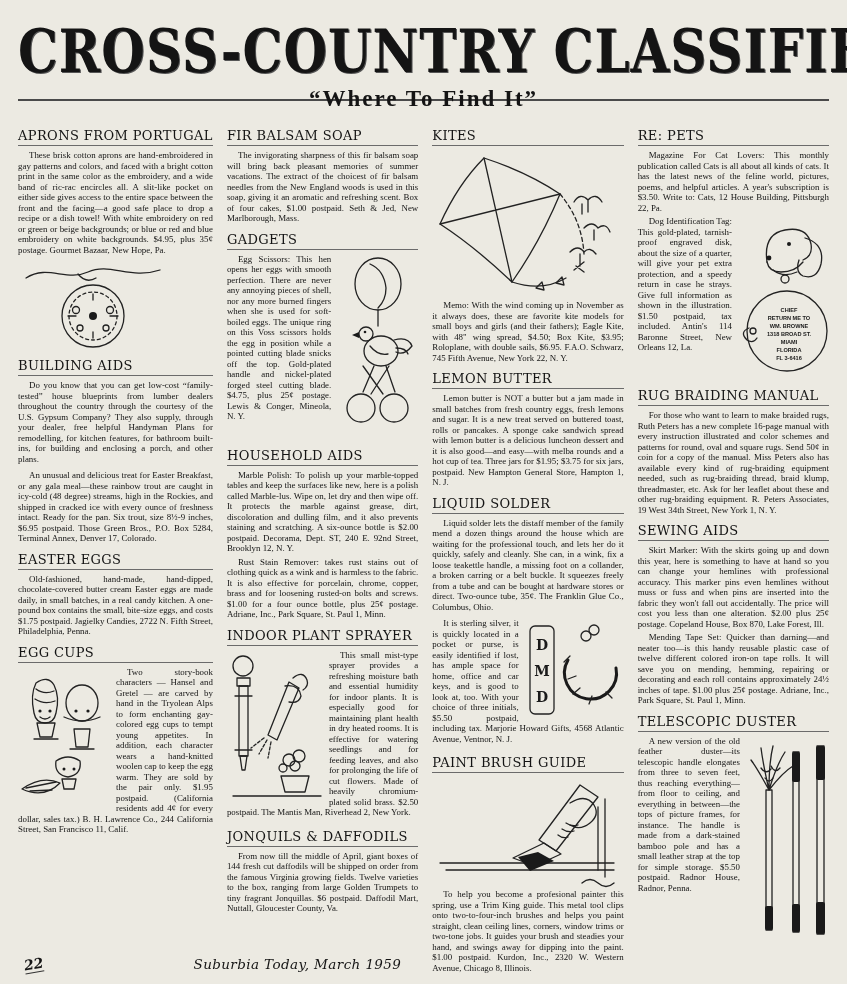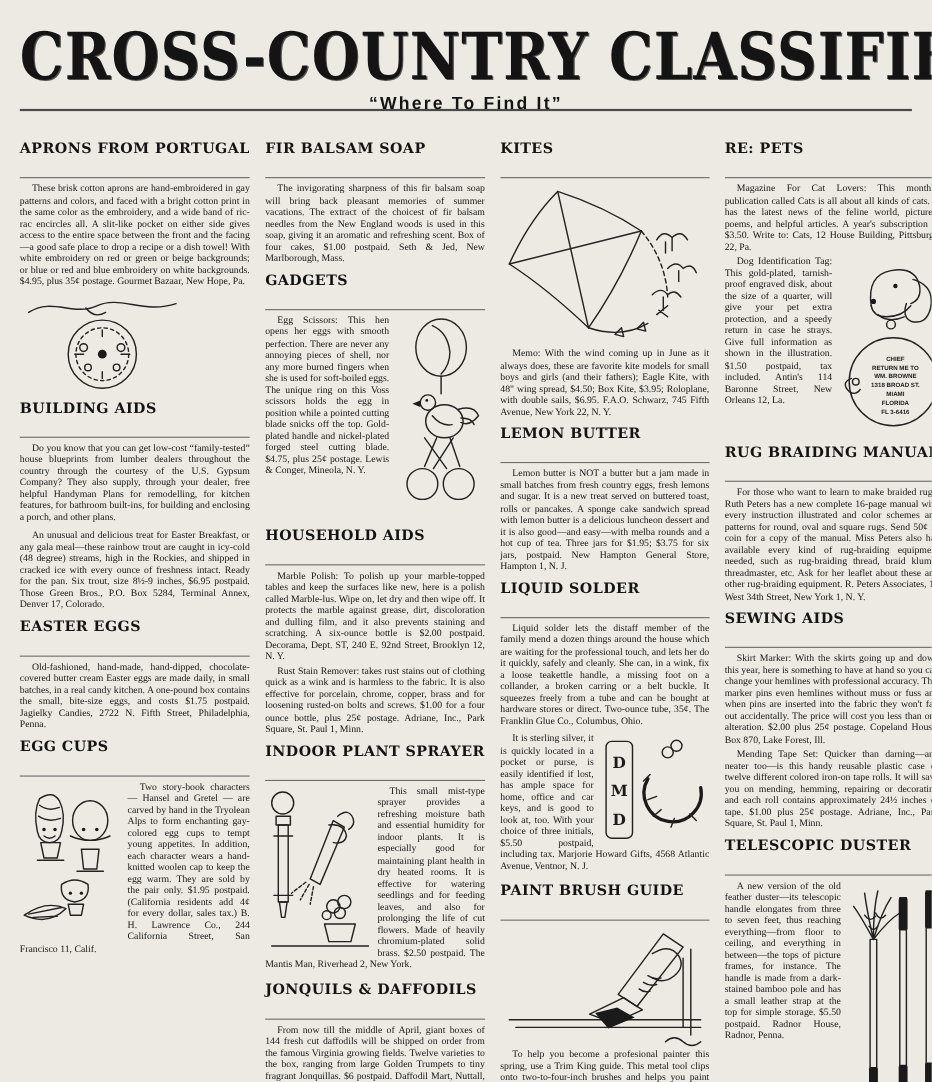--- a/index.html
+++ b/index.html
@@ -23,42 +23,42 @@
     line-height:1;
     margin:14px 0 2px 0;
     transform:scaleY(1.18);
     transform-origin:top center;
     text-shadow:1px 1px 0 #555;
   }
   .subtitle-row{position:relative;height:26px;margin-top:14px;}
   .subtitle-rule{position:absolute;left:0;right:0;top:13px;border-top:2px solid #4a4a4a;}
   .subtitle{
     position:relative;
-    font-family:Liberation Sans, sans-serif;
+    font-family:Liberation Serif, serif;
     font-weight:bold;
-    font-size:16px;
+    font-size:23px;
     letter-spacing:2px;
   }
   
   .columns{
     display:grid;
     grid-template-columns:repeat(4,1fr);
     column-gap:14px;
     margin-top:8px;
   }
   .section{margin-bottom:6px;}
   .section::after{content:"";display:block;clear:both;}
   h2{
     font-family:"DejaVu Serif", serif;
     font-size:13px;
-    font-weight:bold;
+    font-weight:normal;
     letter-spacing:0.4px;
     white-space:nowrap;
     border-bottom:1px solid #6b6b6b;
-    padding-bottom:18px;
+    padding-bottom:2px;
     margin:8px 0 4px 0;
   }
   p.body{
     font-size:8.9px;
     line-height:1.18;
     text-align:justify;
     margin:0 0 3px 0;
     text-indent:11px;
   }
   .illo{text-align:center;}
@@ -252,21 +252,21 @@
             <path class="stk" d="M52 8 L80 132 M8 74 L128 44" stroke-width="2"></path>
             <path class="stk" d="M80 132 Q110 142 134 128"></path>
             <path class="stk" d="M104 138 l6 -6 l2 8 z M124 133 l6 -6 l2 8 z"></path>
 
             <path class="stk" d="M142 52 q6 -10 14 -2 q8 -8 14 2 M150 54 v10 M156 50 v12"></path>
             <path class="stk" d="M152 78 q8 -8 14 0 q8 -6 12 4 M162 80 v10"></path>
             <path class="stk" d="M138 102 q8 -8 14 0 q6 -6 12 2 M148 104 v12 M144 116 l8 6 M152 112 l-10 8"></path>
             <path class="stk" d="M128 44 Q150 70 152 104" stroke-dasharray="4 3"></path>
           </svg>
         </div>
-        <p class="body">Memo: With the wind coming up in June as it always does, these are favorite kite models for small boys and girls (and their fathers); Eagle Kite, with 48" wing spread, $4.50; Box Kite, $3.95; Roloplane, with double sails, $6.95. F.A.O. Schwarz, 745 Fifth Avenue, New York 22, N. Y.</p>
+        <p class="body">Memo: With the wind coming up in November as it always does, these are favorite kite models for small boys and girls (and their fathers); Eagle Kite, with 48" wing spread, $4.50; Box Kite, $3.95; Roloplane, with double sails, $6.95. F.A.O. Schwarz, 745 Fifth Avenue, New York 22, N. Y.</p>
       </div>
 
       <div class="section">
         <h2>LEMON BUTTER</h2>
         <p class="body">Lemon butter is NOT a butter but a jam made in small batches from fresh country eggs, fresh lemons and sugar. It is a new treat served on buttered toast, rolls or pancakes. A sponge cake sandwich spread with lemon butter is a delicious luncheon dessert and it is also good—and easy—with melba rounds and a hot cup of tea. Three jars for $1.95; $3.75 for six jars, postpaid. New Hampton General Store, Hampton 1, N. J.</p>
       </div>
 
       <div class="section">
         <h2>LIQUID SOLDER</h2>
         <p class="body">Liquid solder lets the distaff member of the family mend a dozen things around the house which are waiting for the professional touch, and lets her do it quickly, safely and cleanly. She can, in a wink, fix a loose teakettle handle, a missing foot on a collander, a broken carring or a belt buckle. It squeezes freely from a tube and can be bought at hardware stores or direct. Two-ounce tube, 35¢. The Franklin Glue Co., Columbus, Ohio.</p>

